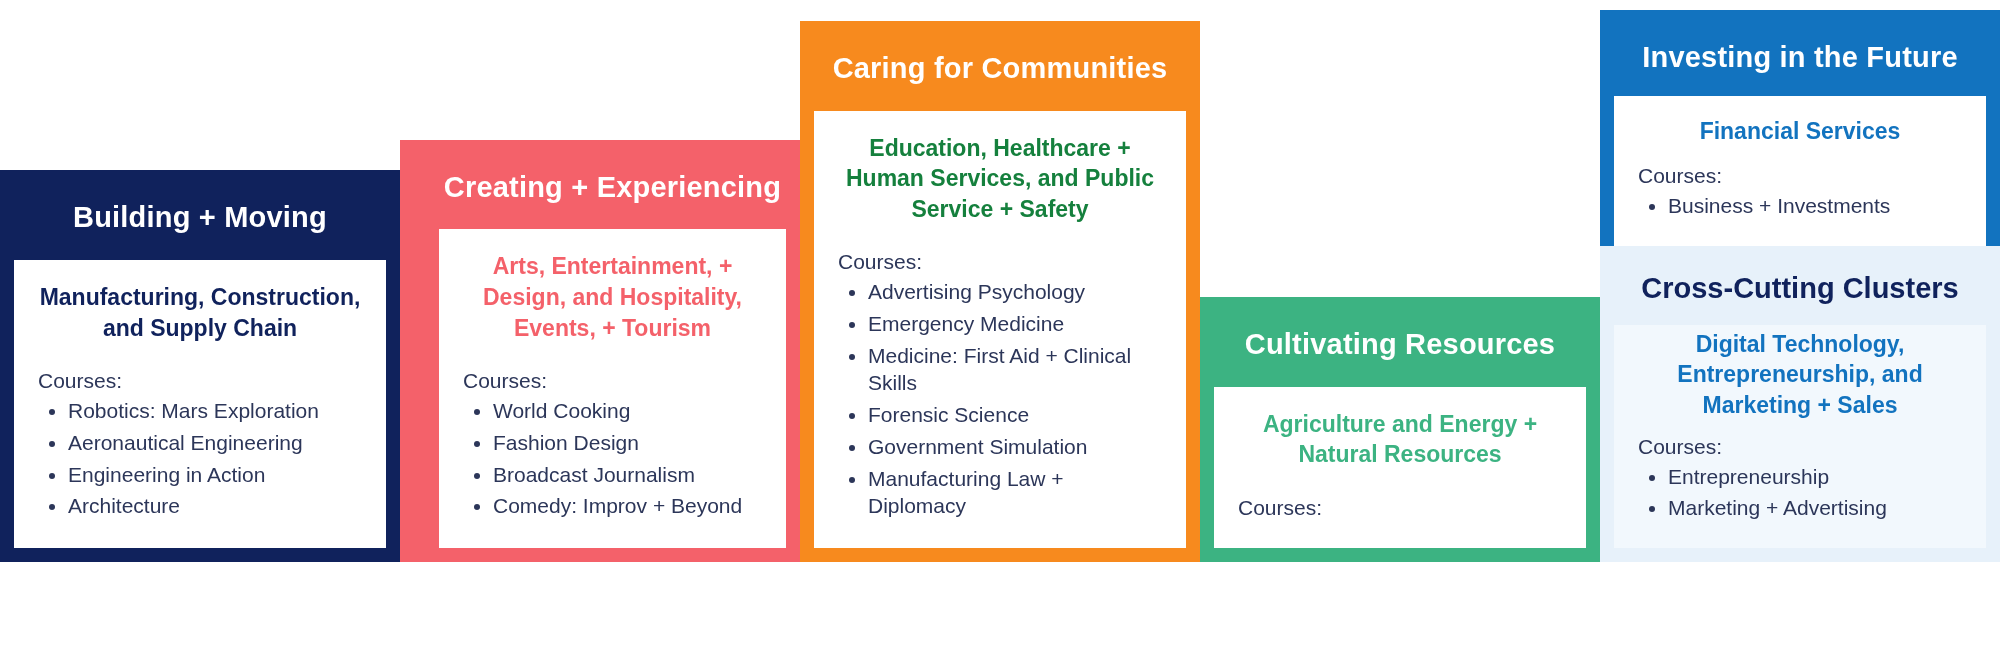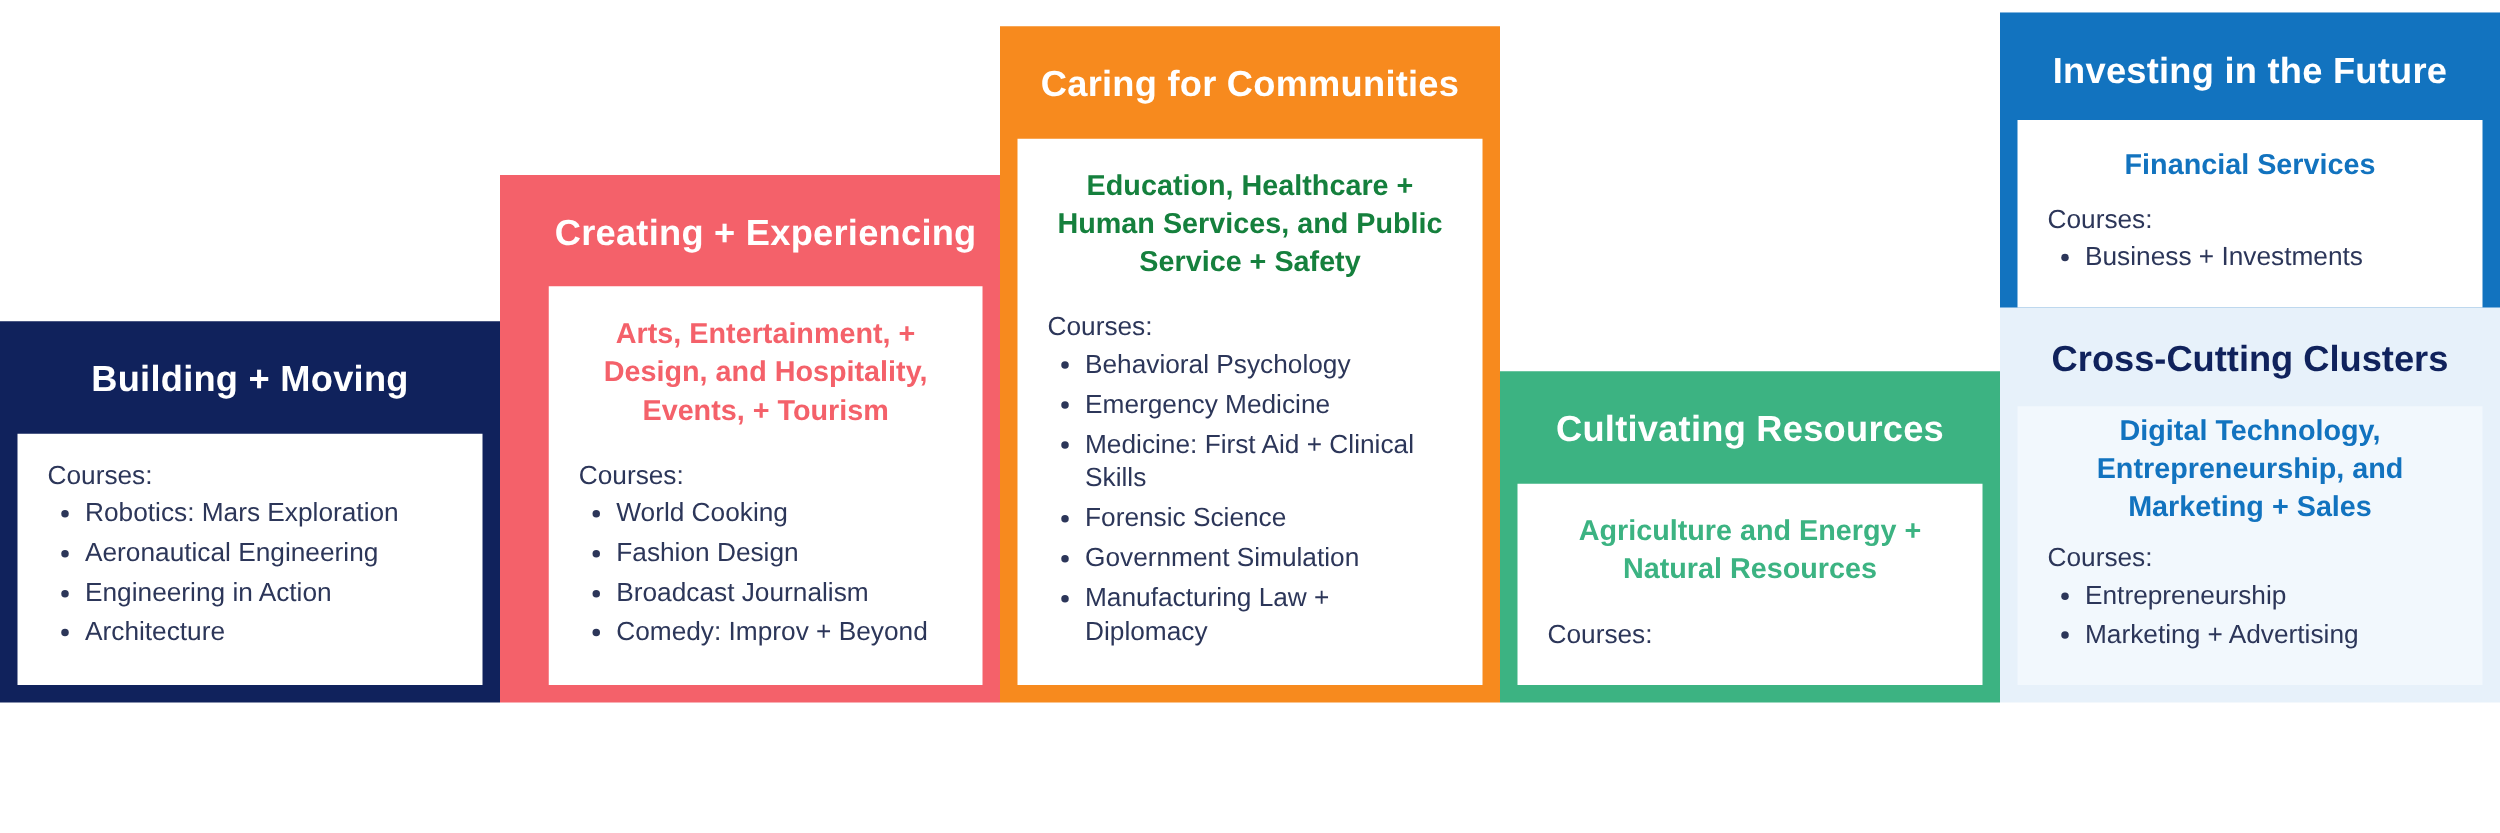--- a/index.html
+++ b/index.html
@@ -116,20 +116,21 @@
   }
 </style>
 </head>
 <body>
 
 <div id="board">
 
   <div class="column c1">
     <div class="col-header">Building + Moving</div>
     <div class="card">
+      <div class="card-title">Manufacturing, Construction, and Supply Chain</div>
       <div class="courses-label">Courses:</div>
       <ul class="courses">
         <li>Robotics: Mars Exploration</li>
         <li>Aeronautical Engineering</li>
         <li>Engineering in Action</li>
         <li>Architecture</li>
       </ul>
     </div>
   </div>
 
@@ -146,21 +147,21 @@
       </ul>
     </div>
   </div>
 
   <div class="column c3">
     <div class="col-header">Caring for Communities</div>
     <div class="card">
       <div class="card-title">Education, Healthcare + Human Services, and Public Service + Safety</div>
       <div class="courses-label">Courses:</div>
       <ul class="courses">
-        <li>Behavioral Psychology</li>
+        <li>Advertising Psychology</li>
         <li>Emergency Medicine</li>
         <li>Medicine: First Aid + Clinical Skills</li>
         <li>Forensic Science</li>
         <li>Government Simulation</li>
         <li>Manufacturing Law + Diplomacy</li>
       </ul>
     </div>
   </div>
 
   <div class="column c4">

